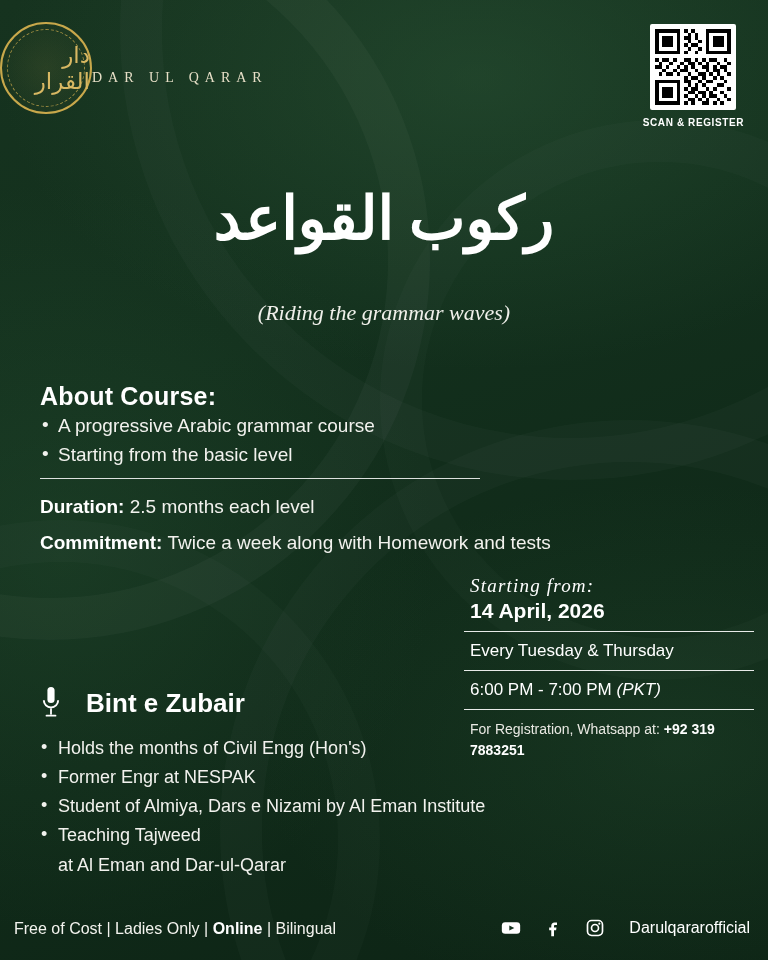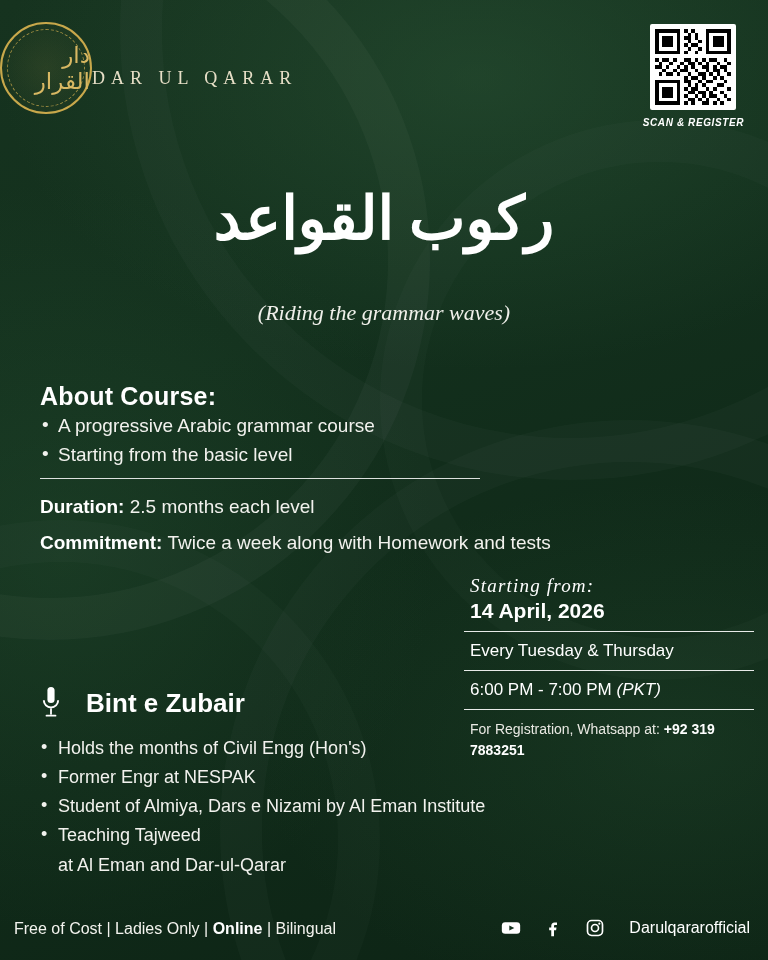--- a/index.html
+++ b/index.html
@@ -48,27 +48,27 @@
   .logo-medallion::before {
     content: ""; position: absolute; inset: 5px; border-radius: 50%;
     border: 1px dashed rgba(200,168,75,0.75);
   }
   .logo-ar {
     font-family: "DejaVu Sans", sans-serif;
     font-size: 23px; color: #d8b863; letter-spacing: 0; direction: rtl;
   }
   .logo-arc {
     margin-top: 20px;
-    font-size: 18px; letter-spacing: 6px; color: #e7dfc7;
+    font-size: 14px; letter-spacing: 6px; color: #e7dfc7;
     font-family: "Liberation Serif", serif;
   }
 
   .qr-block {
     position: absolute; top: 24px; right: 24px;
-    display: flex; flex-direction: column; align-items: center; font-style: italic;
+    display: flex; flex-direction: column; align-items: center;
   }
   .qr-box {
     width: 86px; height: 86px; background: #ffffff; padding: 5px;
     border-radius: 2px;
   }
   .qr-svg { display: block; width: 100%; height: 100%; }
   .qr-label {
     margin-top: 7px; font-size: 10px; letter-spacing: 0.6px;
     color: #ffffff; font-weight: 700;
   }

